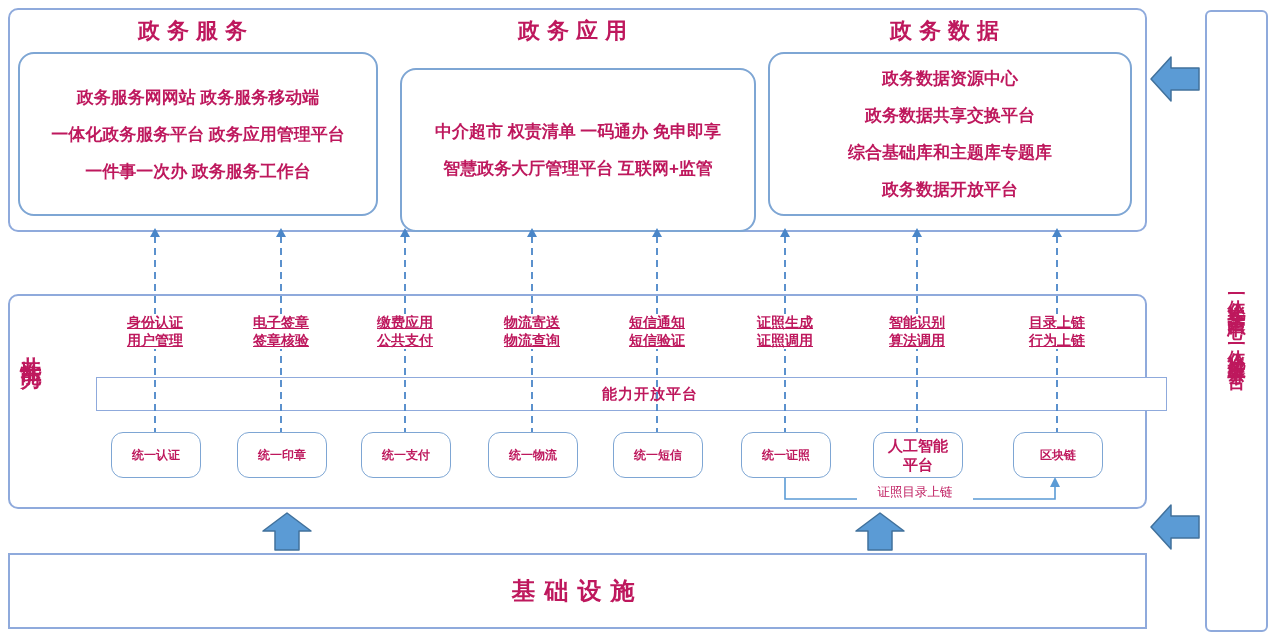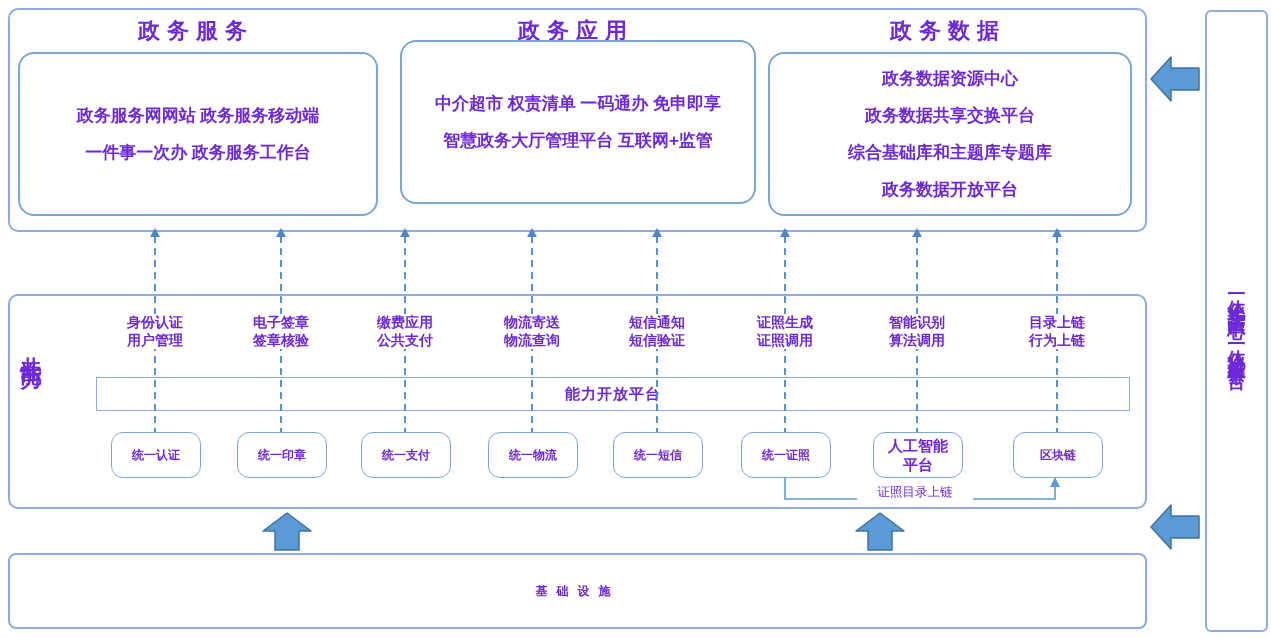--- a/index.html
+++ b/index.html
@@ -1,43 +1,43 @@
 <!DOCTYPE html>
 <html><head>
 <meta charset="utf-8">
 <style>
   html,body{margin:0;padding:0;background:#fff;}
   .canvas{position:relative;width:1271px;height:638px;background:#fff;overflow:hidden;
-          font-family:"Liberation Sans","DejaVu Sans",sans-serif;color:#6d28d9;}
+          font-family:"Liberation Sans","DejaVu Sans",sans-serif;color:#be185d;}
   
   .container{position:absolute;border:2px solid #8FAADC;border-radius:10px;background:#fff;z-index:1;}
   
   .sec-box{position:absolute;border:2px solid #7EA6D4;border-radius:16px;background:#fff;z-index:2;
            display:flex;flex-direction:column;justify-content:center;align-items:center;}
   .sec-box .line{font-weight:bold;font-size:17px;line-height:37px;white-space:nowrap;}
   .sec-title{position:absolute;top:14px;height:34px;z-index:2;display:flex;align-items:center;justify-content:center;
              font-weight:bold;font-size:22px;letter-spacing:7px;white-space:nowrap;}
   
   .vlabel{position:absolute;writing-mode:vertical-lr;text-orientation:upright;font-weight:bold;z-index:2;}
   #common-label{left:16px;top:340px;font-size:21px;letter-spacing:4px;line-height:30px;}
   .platform-bar{position:absolute;left:96px;top:377px;width:1032px;height:32px;border:1.5px solid #8FAADC;
                 background:#fff;z-index:1;display:flex;align-items:center;justify-content:center;
-                font-weight:bold;font-size:15px;letter-spacing:1px;}
+                font-weight:bold;font-size:15px;letter-spacing:1px;padding-left:37px;}
   .col-label{position:absolute;top:314px;width:124px;text-align:center;background:#fff;z-index:3;
-             font-weight:bold;font-size:14px;line-height:17.5px;}
+             font-weight:bold;font-size:14px;line-height:17.5px;text-decoration:underline;}
   .cap-box{position:absolute;top:432px;width:88px;height:44px;border:1.5px solid #7EA6D4;border-radius:12px;
            background:#fff;z-index:3;display:flex;flex-direction:column;align-items:center;justify-content:center;
            font-weight:bold;font-size:12px;line-height:19px;white-space:nowrap;}
   .cap-box.two{font-size:15px;}
   .connector-label{position:absolute;left:857px;top:485px;width:116px;text-align:center;background:#fff;z-index:3;
                    font-weight:normal;font-size:12.5px;line-height:15px;}
   
-  .infra{position:absolute;left:8px;top:553px;width:1135px;height:72px;border:2px solid #8FAADC;border-radius:8px;
+  .infra{position:absolute;left:8px;top:553px;width:1135px;height:72px;border:2px solid #8FAADC;border-radius:0;
          background:#fff;z-index:1;display:flex;align-items:center;justify-content:center;
-         font-weight:bold;font-size:12px;letter-spacing:9px;text-align:center;}
+         font-weight:bold;font-size:24px;letter-spacing:9px;text-align:center;}
   
   .right-panel{position:absolute;left:1205px;top:10px;width:59px;height:618px;border:2px solid #8FAADC;border-radius:6px;
                background:#fff;z-index:1;display:flex;align-items:center;justify-content:center;}
   .right-panel .txt{writing-mode:vertical-lr;text-orientation:upright;font-weight:bold;font-size:18px;
                     letter-spacing:3px;line-height:24px;}
   
   #overlay{position:absolute;left:0;top:0;z-index:2;pointer-events:none;}
   #overlay .dash{stroke:#4A86C8;stroke-width:1.8;stroke-dasharray:7 5;fill:none;}
   #overlay .dash-head{fill:#4A86C8;stroke:none;}
   #overlay .block-arrow{fill:#5B9BD5;stroke:#41719C;stroke-width:1.5;stroke-linejoin:round;}
@@ -50,23 +50,24 @@
 <div class="canvas">
 
   <div class="container" style="left:8px;top:8px;width:1135px;height:220px;"></div>
 
   <div class="sec-title" style="left:18px;width:356px;">政务服务</div>
   <div class="sec-title" style="left:400px;width:352px;">政务应用</div>
   <div class="sec-title" style="left:768px;width:360px;">政务数据</div>
 
   <div class="sec-box" id="sec0" style="left: 18px; top: 52px; width: 356px; height: 160px; line-height: 37px;">
       <div class="line">政务服务网网站 政务服务移动端</div>
+      <div class="line">一体化政务服务平台 政务应用管理平台</div>
       <div class="line">一件事一次办 政务服务工作台</div>
     </div>
-  <div class="sec-box" id="sec1" style="left: 400px; top: 40px; width: 352px; height: 160px; line-height: 37px;">
+  <div class="sec-box" id="sec1" style="left: 400px; top: 68px; width: 352px; height: 160px; line-height: 37px;">
       <div class="line">中介超市 权责清单 一码通办 免申即享</div>
       <div class="line">智慧政务大厅管理平台 互联网+监管</div>
     </div>
   <div class="sec-box" id="sec2" style="left: 768px; top: 52px; width: 360px; height: 160px; line-height: 34px;">
       <div class="line">政务数据资源中心</div>
       <div class="line">政务数据共享交换平台</div>
       <div class="line">综合基础库和主题库专题库</div>
       <div class="line">政务数据开放平台</div>
     </div>
 

